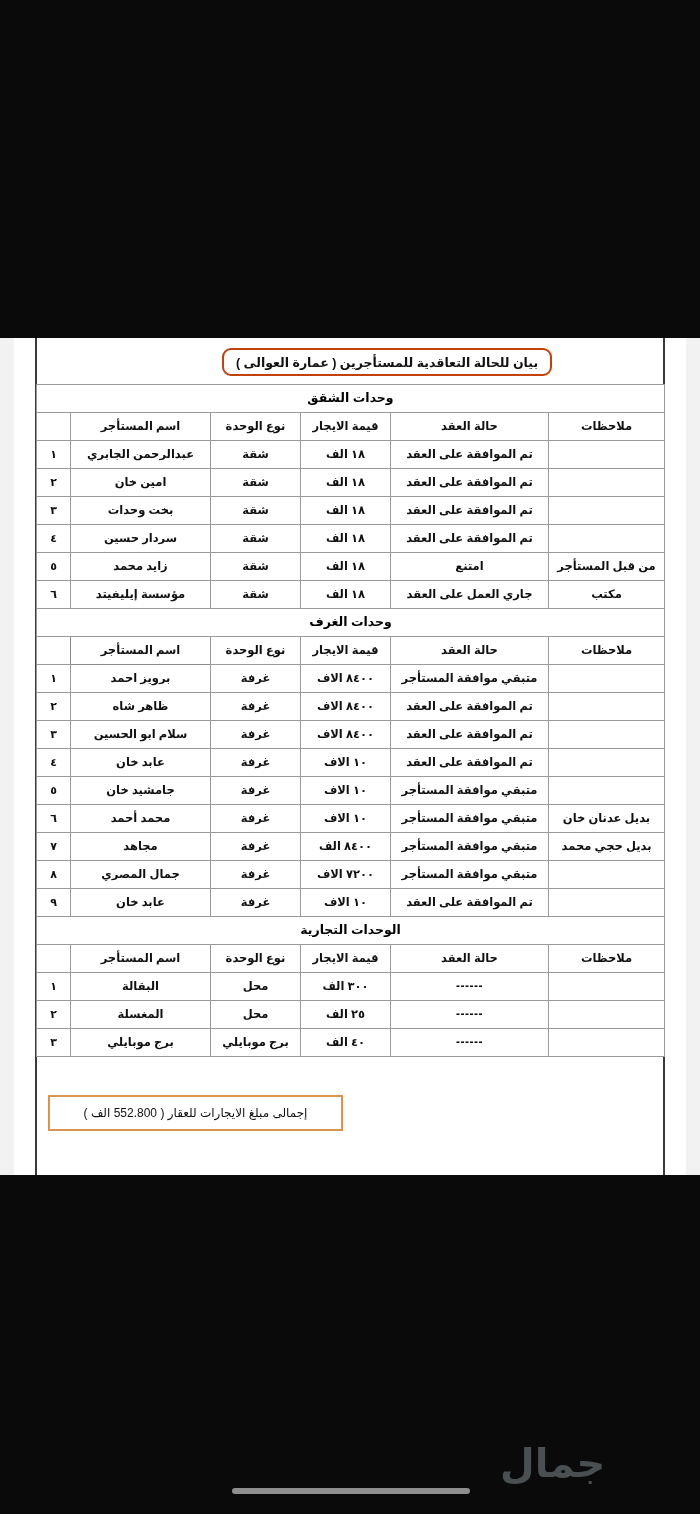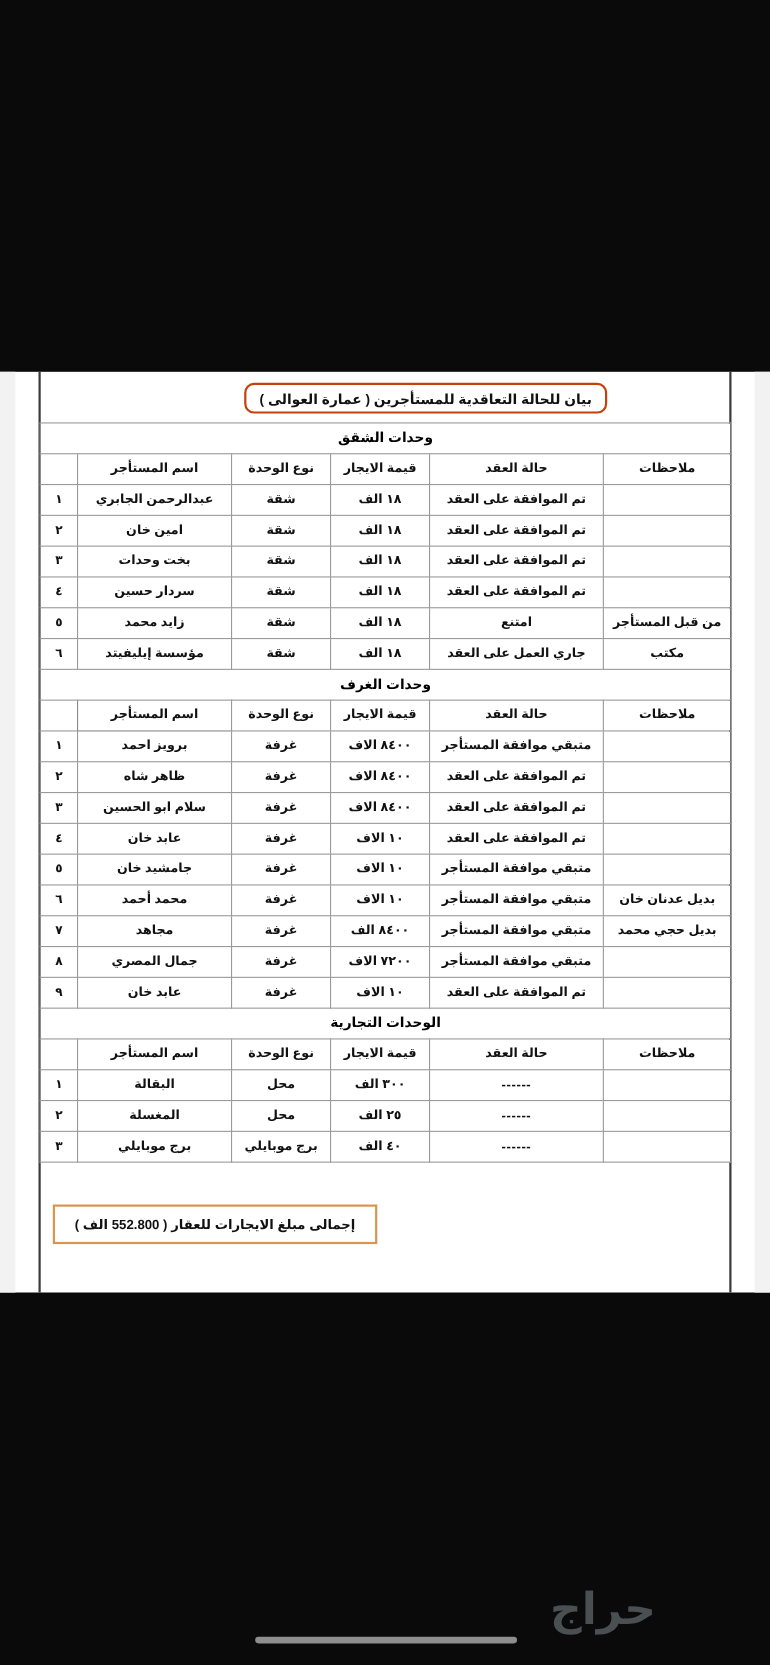--- a/index.html
+++ b/index.html
@@ -113,21 +113,21 @@
   td.dashes { letter-spacing:0.5px; font-size:12px; }
 
   
   #total-box {
     position:absolute;
     left:48px; top:757px;
     width:295px; height:36px;
     border:2px solid #d8954f;
     background:#ffffff;
     display:flex; align-items:center; justify-content:center;
-    font-size:12px; font-weight:bold; color:#111;
+    font-size:12px; font-weight:normal; color:#111;
     white-space:nowrap;
   }
 
   
   #watermark {
     position:absolute;
     left:500px; top:1443px;
     font-size:40px;
     font-weight:bold;
     color:#4a4f52;
@@ -342,16 +342,16 @@
             <td>برج موبايلي</td>
             <td>برج موبايلي</td>
             <td class="idx">٣</td>
           </tr>
         </tbody>
     </table>
 
     <div id="total-box">إجمالى مبلغ الايجارات للعقار ( 552.800 الف )</div>
   </div>
 
-  <div id="watermark">حراج</div>
+  <div id="watermark">جمال</div>
   <div id="home-indicator"></div>
 
 </div>
 
 </body></html>

